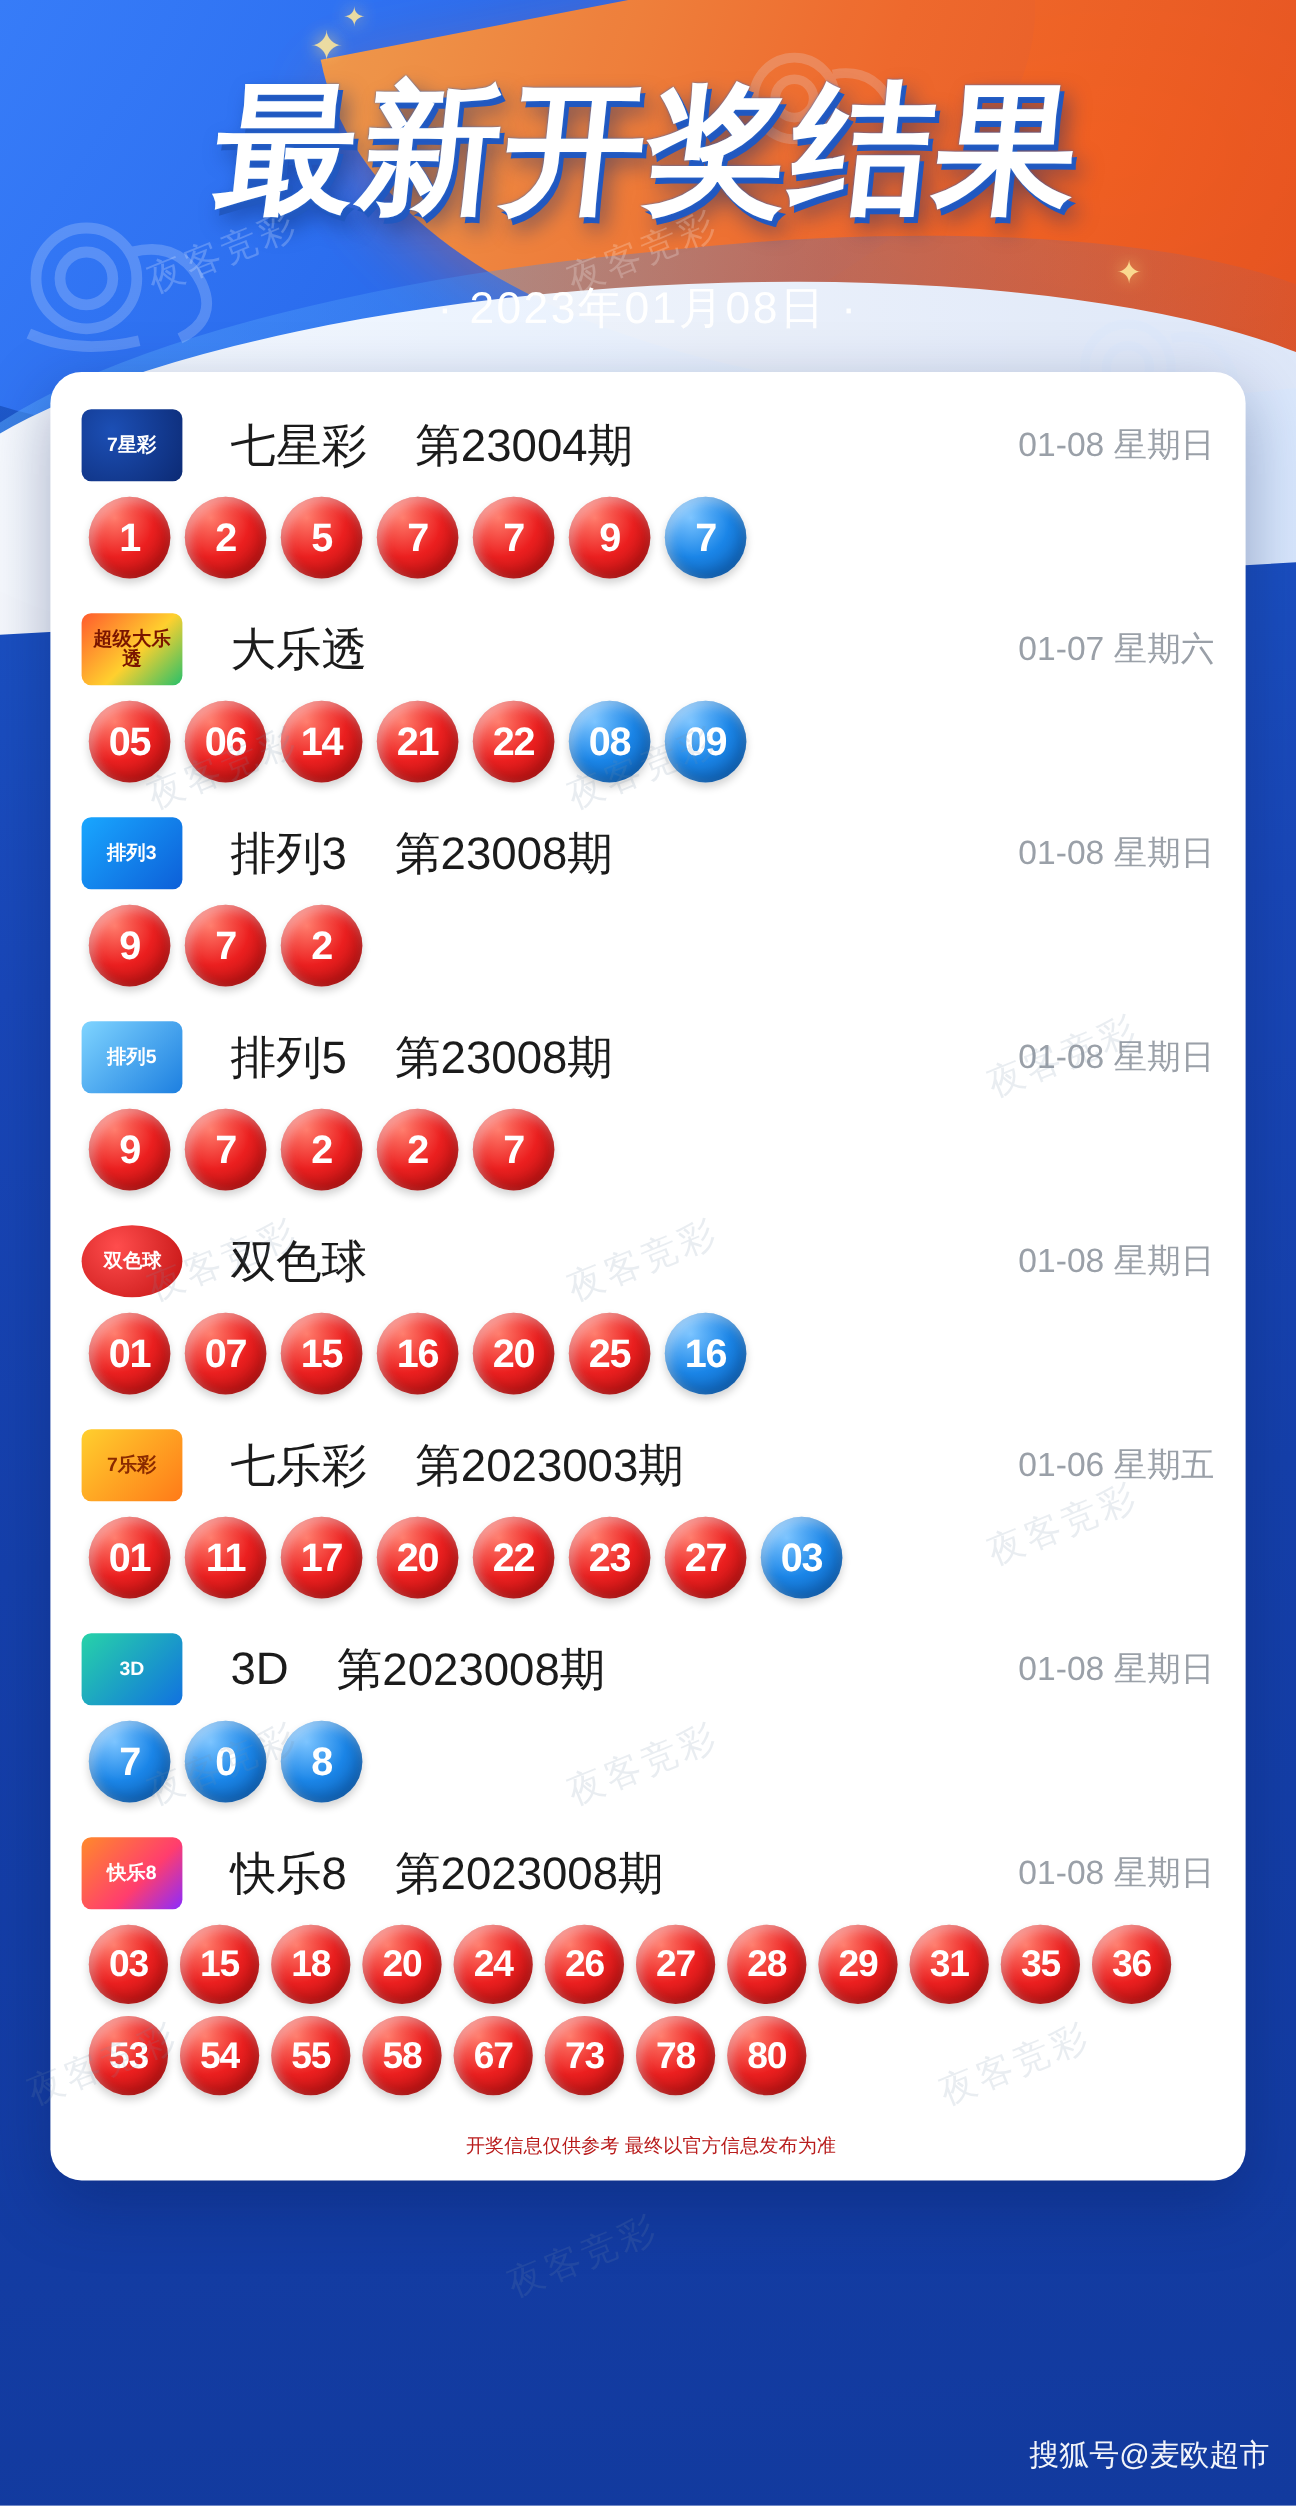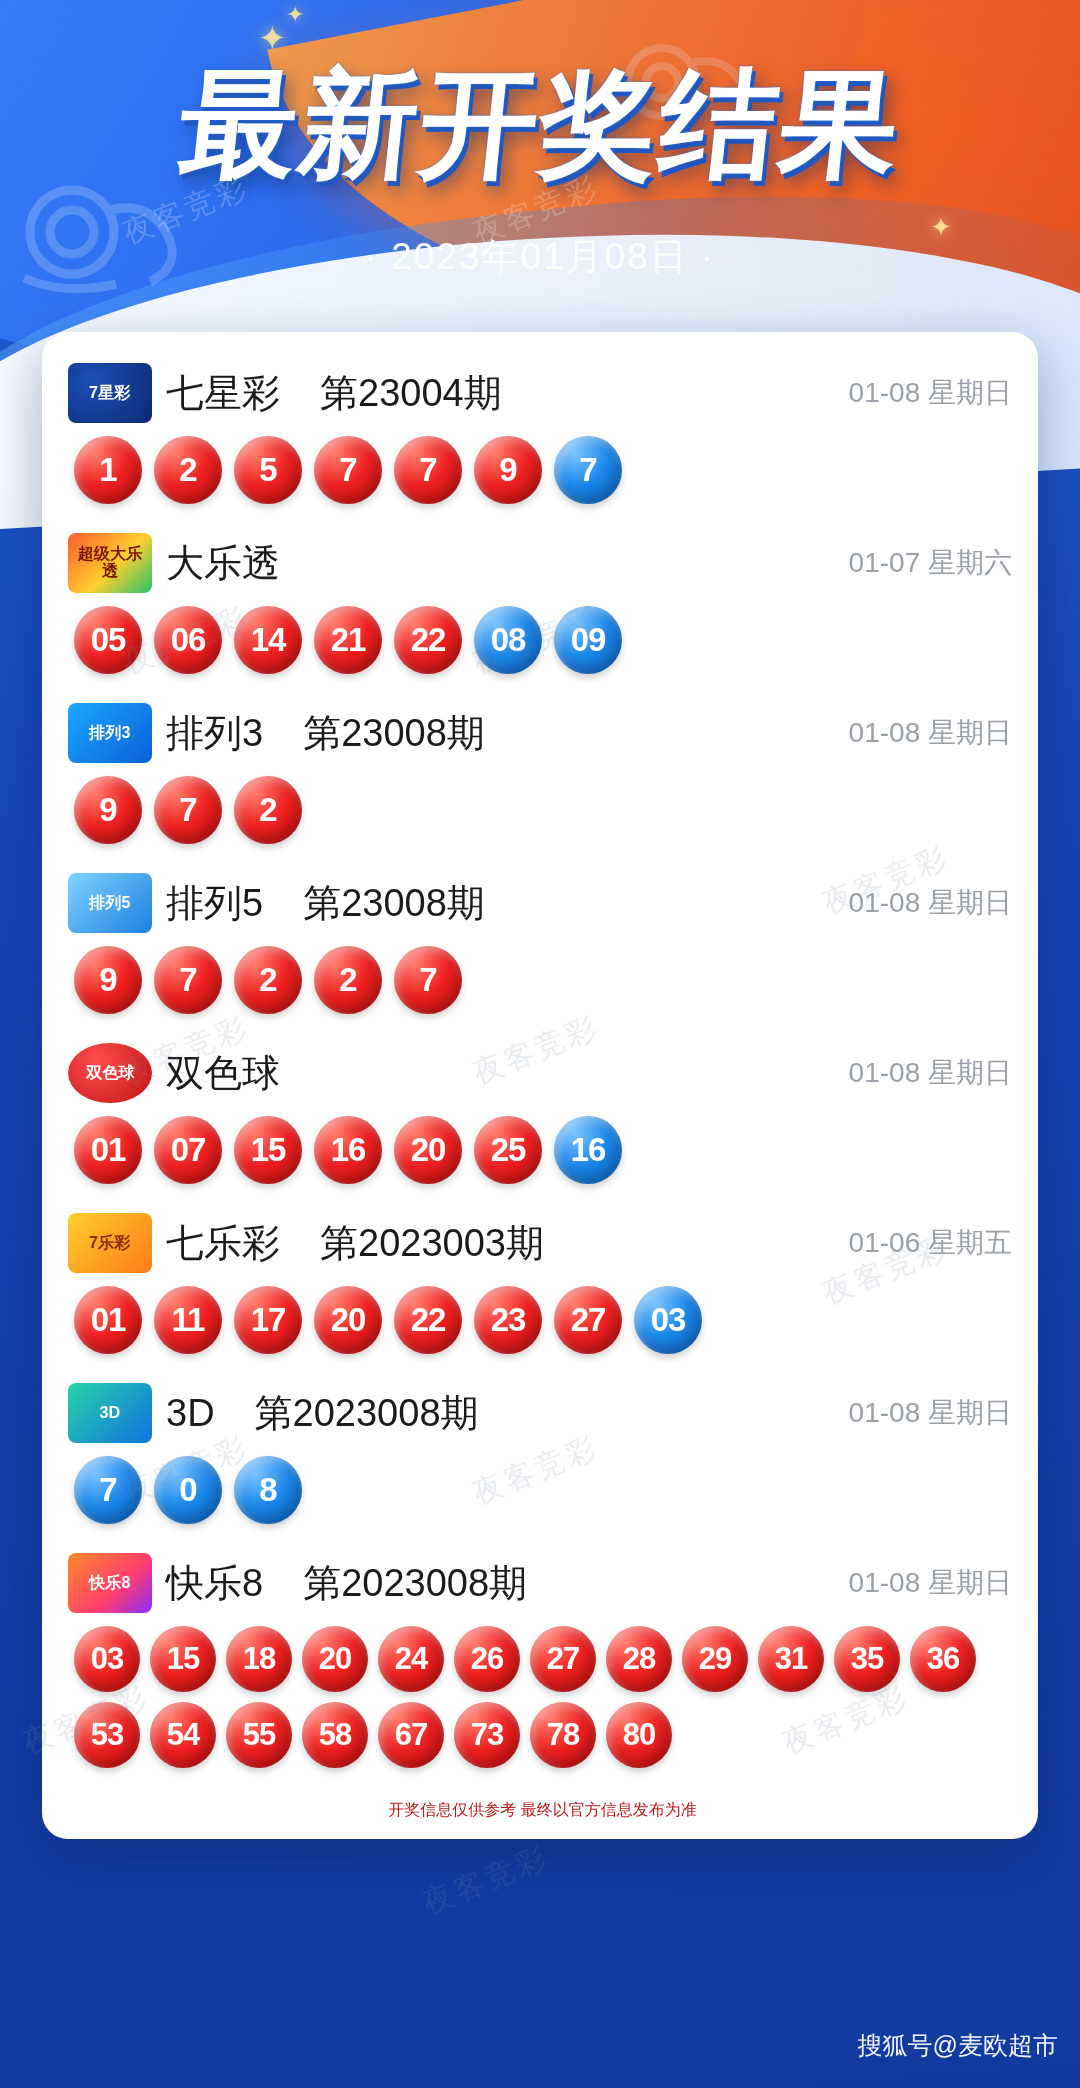--- a/index.html
+++ b/index.html
@@ -84,21 +84,21 @@
     margin-top: 26px;
     font-size: 37px;
     color: #ffffff;
     letter-spacing: 2px;
     font-family: "Liberation Sans", sans-serif;
   }
 
   
   .card {
     position: absolute;
-    top: 332px; left: 42px;
+    top: 310px; left: 42px;
     width: 996px;
     background: #ffffff;
     border-radius: 26px;
     box-shadow: 0 18px 54px rgba(8,30,90,.35);
     z-index: 10;
     padding: 18px 0 10px 0;
     overflow: hidden;
   }
 
   .row {
@@ -126,21 +126,21 @@
   .lg-pl3 { background: linear-gradient(135deg,#19a7ff,#0d5fd8); }
   .lg-pl5 { background: linear-gradient(135deg,#7fd4ff,#1d7fe0); }
   .lg-ssq { background: radial-gradient(circle at 35% 30%, #ff4d4d, #c11111); border-radius:50%; }
   .lg-qlc { background: linear-gradient(135deg,#ffcf2e,#ff7a18); color:#8a2a00; }
   .lg-3d  { background: linear-gradient(135deg,#27d3a8,#1171e0); }
   .lg-kl8 { background: linear-gradient(135deg,#ff8a2b,#ff3d6e 60%,#8b2bff); }
 
   .game-name {
     font-size: 38px;
     color: #1b1b1b;
-    margin-left: 14px;
+    margin-left: 40px;
     white-space: nowrap;
   }
   .issue {
     font-size: 38px;
     color: #1b1b1b;
     margin-left: 40px;
     white-space: nowrap;
   }
   .date {
     margin-left: auto;

